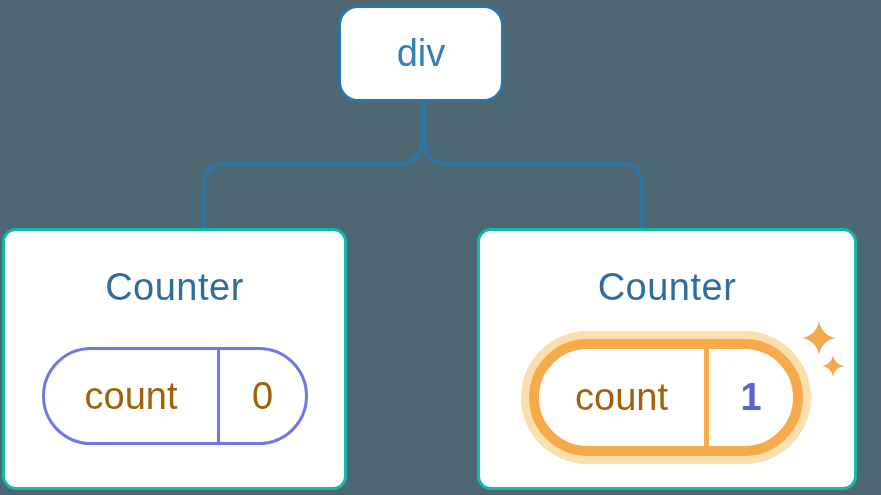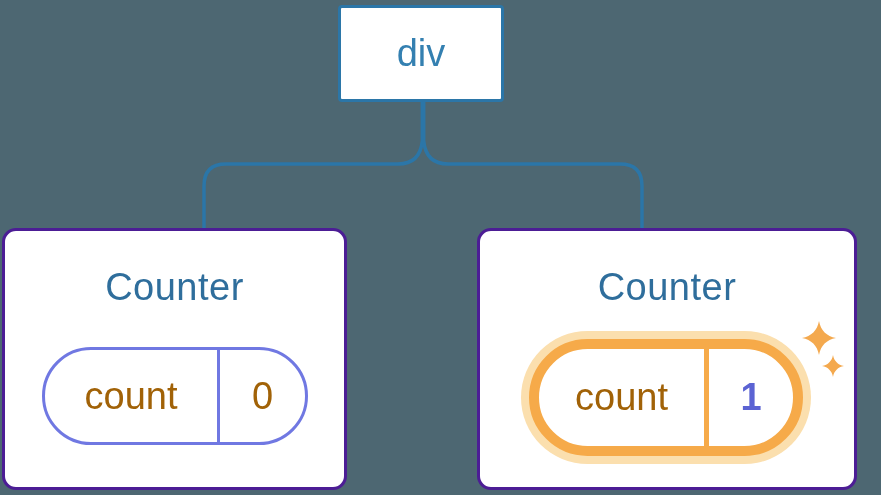--- a/index.html
+++ b/index.html
@@ -25,35 +25,35 @@
     stroke-width: 3.5;
   }
 
   .node-root {
     position: absolute;
     left: 338px; top: 5px;
     width: 166px; height: 97px;
     box-sizing: border-box;
     background: #ffffff;
     border: 3px solid #2B76A8;
-    border-radius: 4px;
+    border-radius: 20px;
     display: flex;
     align-items: center;
     justify-content: center;
     font-size: 38px;
     color: #3480B1;
   }
 
   .card {
     position: absolute;
     top: 228px;
     height: 262px;
     box-sizing: border-box;
     background: #ffffff;
-    border: 3px solid #4c1d95;
+    border: 3px solid #14b8a6;
     border-radius: 14px;
   }
   .card-left  { left: 2px;   width: 345px; }
   .card-right { left: 477px; width: 380px; }
 
   .card-title {
     position: absolute;
     left: 0; right: 0;
     top: 36px;
     text-align: center;

